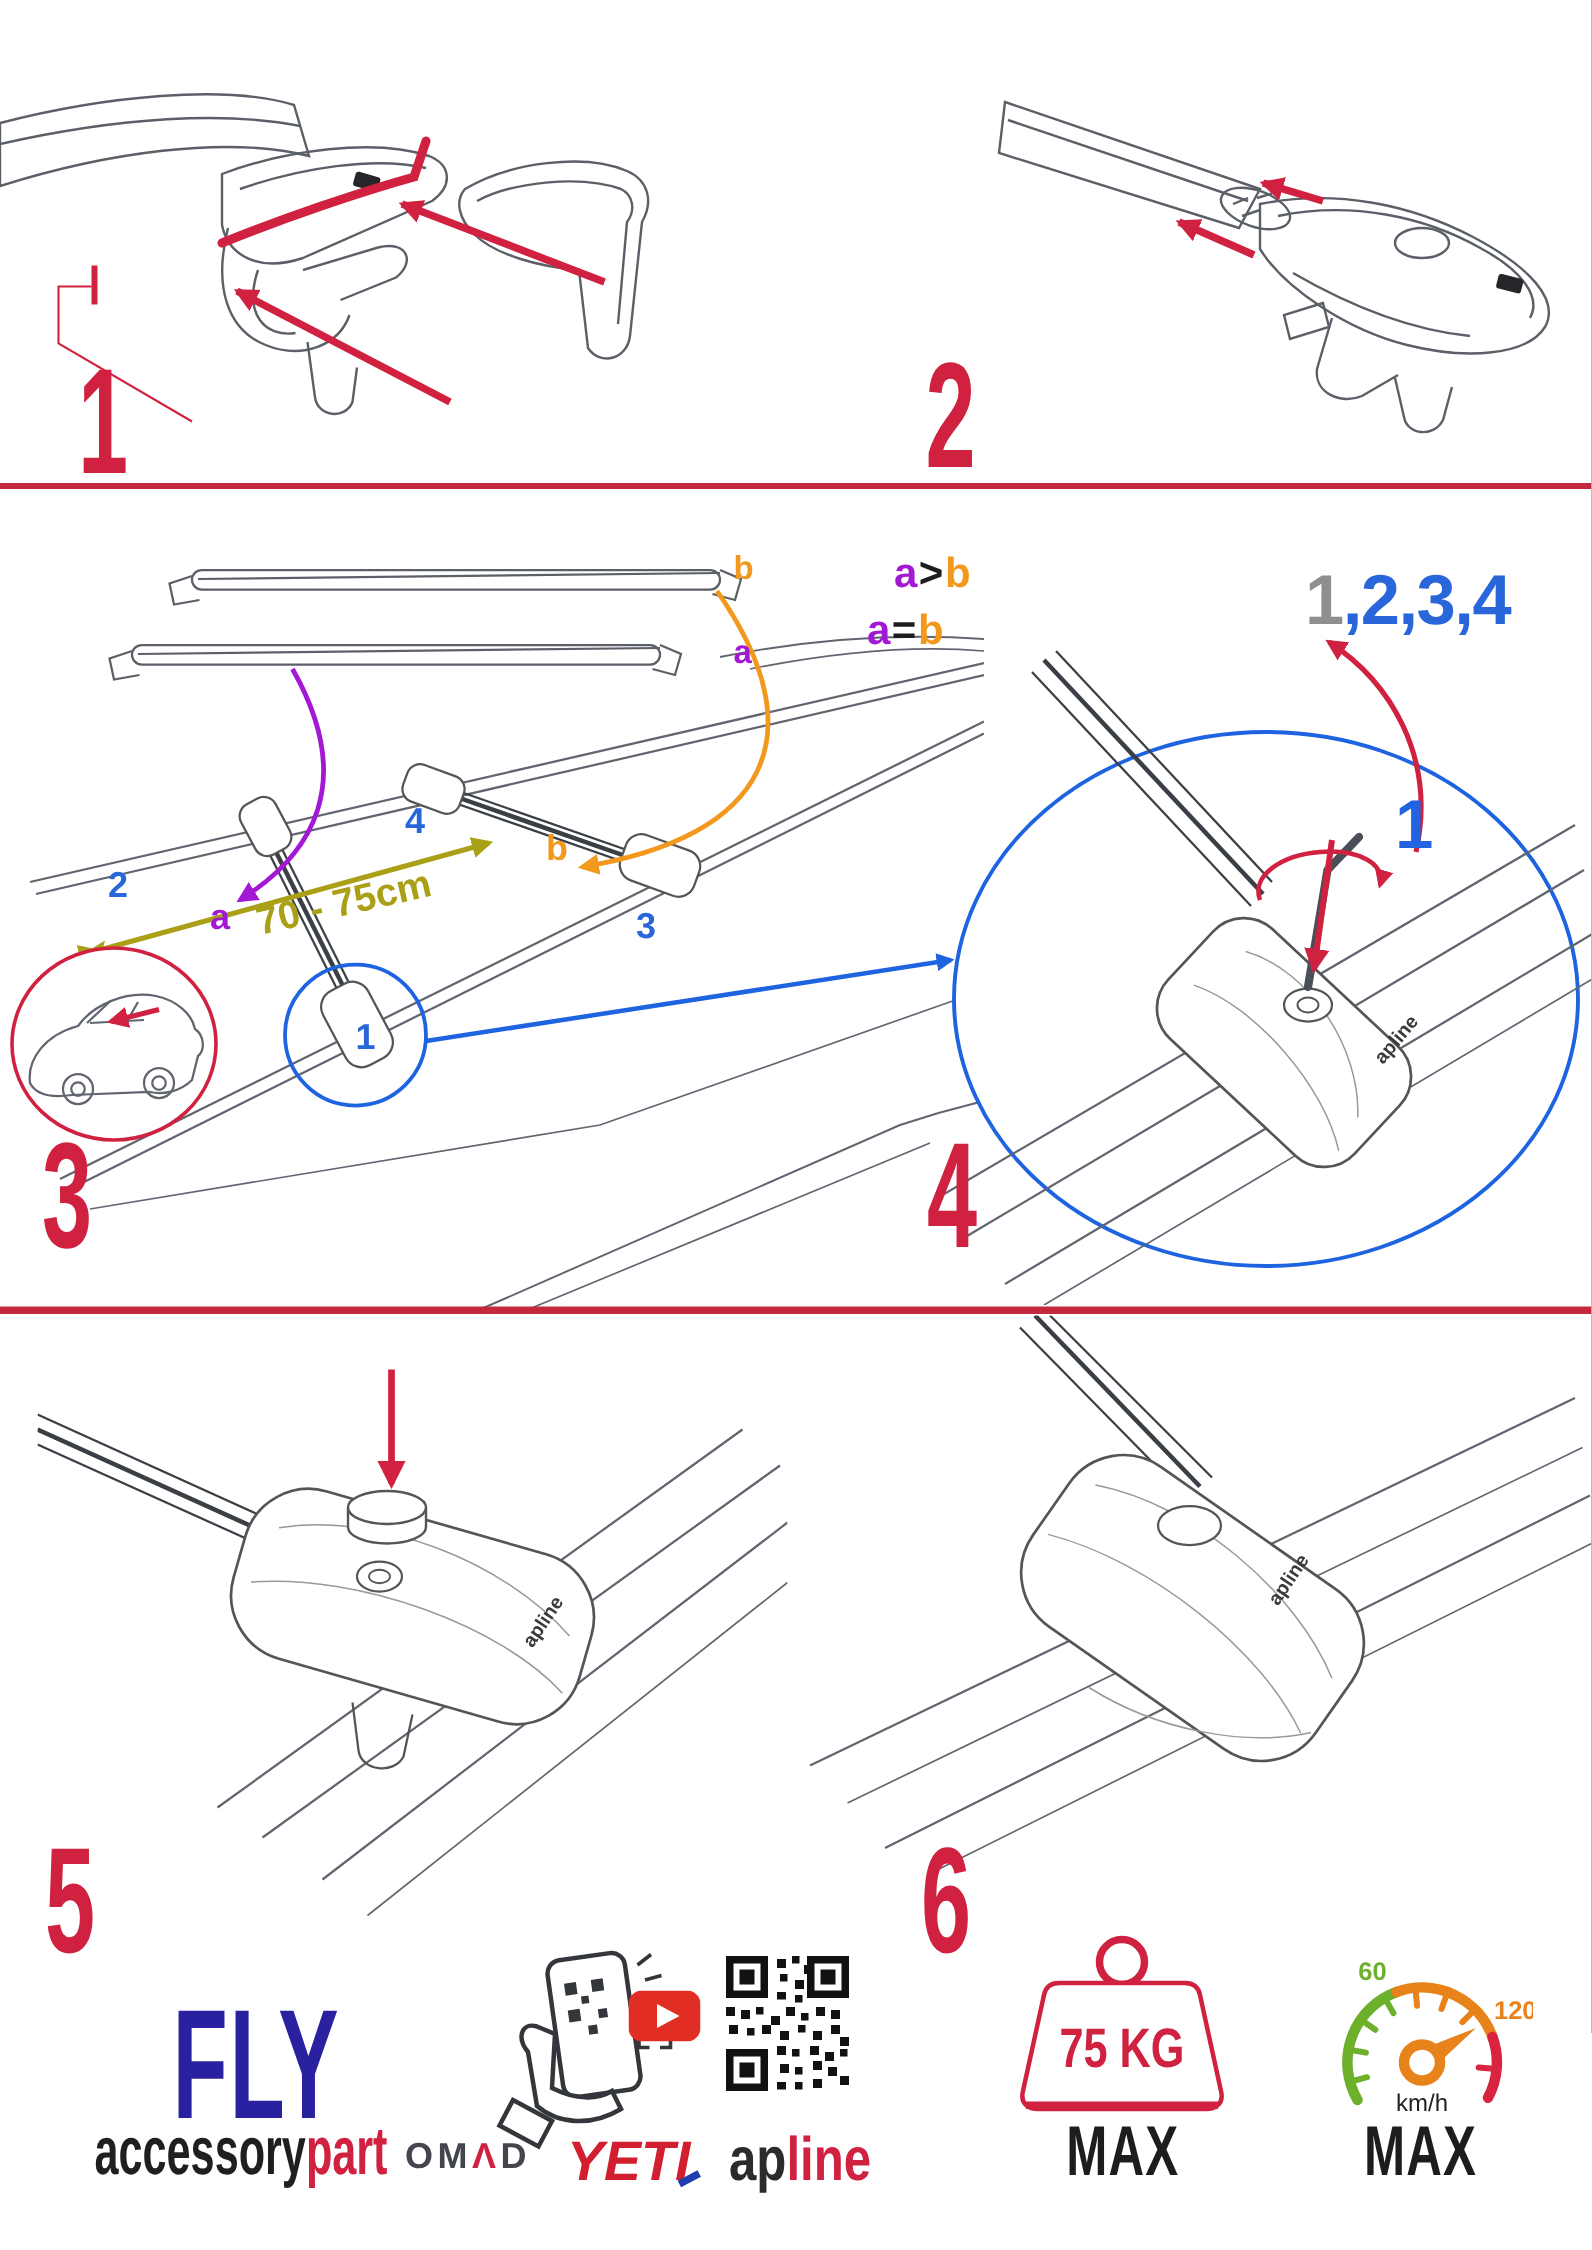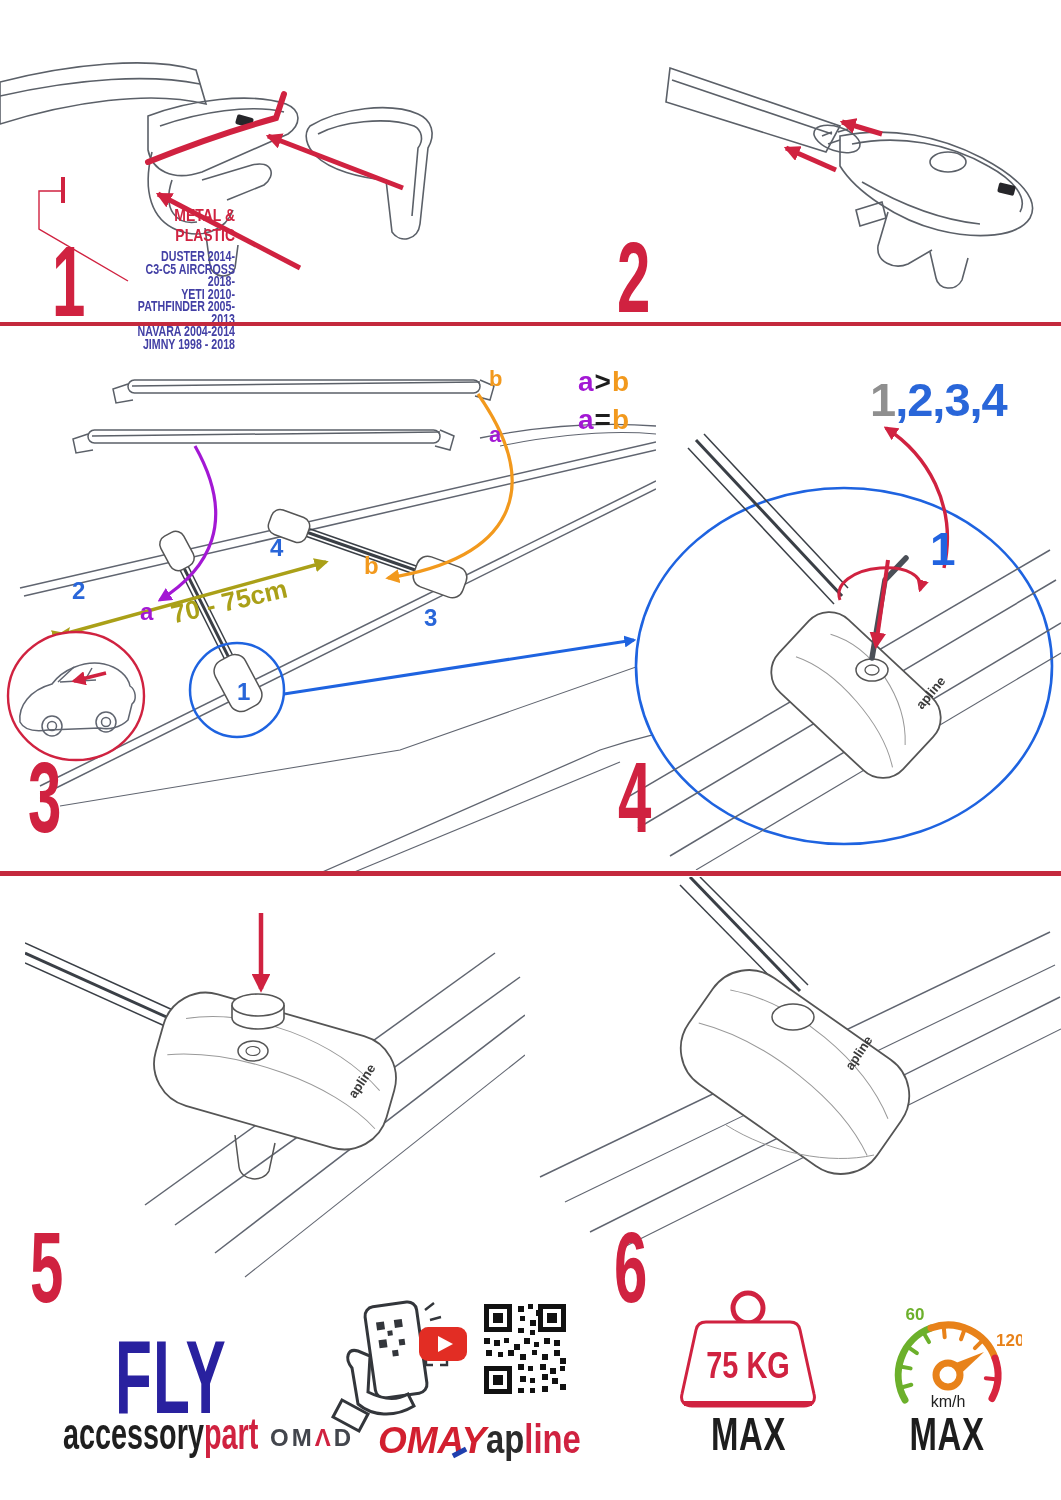--- a/index.html
+++ b/index.html
@@ -66,31 +66,20 @@
     <rect x="236" y="86" width="17" height="10" rx="2" transform="rotate(16 244 91)" fill="#26262a"></rect>
     <g stroke="#d02240" fill="none">
       <path d="M148,132 C190,115 240,98 276,88 L284,64" stroke-width="6" stroke-linecap="round"></path>
       <line x1="403" y1="158" x2="268" y2="106" stroke-width="5" marker-end="url(#s1r)"></line>
       <line x1="300" y1="238" x2="158" y2="164" stroke-width="5" marker-end="url(#s1r)"></line>
       <line x1="63" y1="147" x2="63" y2="173" stroke-width="4"></line>
       <path d="M61,161 L39,161 L39,199 L128,251" stroke-width="1.4"></path>
     </g>
   </svg>
 
-  <div class="note-block" style="left:90px;top:206px;width:145px">
-    <div class="note-title">METAL &amp; PLASTIC</div>
-    <div class="models">
-      <div>DUSTER 2014-</div>
-      <div>C3-C5 AIRCROSS 2018-</div>
-      <div>YETI 2010-</div>
-      <div>PATHFINDER 2005-2013</div>
-      <div>NAVARA 2004-2014</div>
-      <div>JIMNY 1998 - 2018</div>
-    </div>
-  </div>
 
   <div class="stepnum" style="left:52px;top:240px">1</div>
 
   <svg class="abs" style="left:600px;top:40px" width="461" height="280" viewBox="0 0 461 280">
     <defs>
       <marker id="s2r" viewBox="0 0 10 10" refX="8.5" refY="5" markerWidth="3.2" markerHeight="3.2" orient="auto" markerUnits="strokeWidth">
           <path d="M0 0L10 5L0 10z" fill="#d02240"></path>
         </marker>
     </defs>
     <g stroke="#5b6068" fill="none" stroke-width="1.6">
@@ -194,21 +183,21 @@
           <circle cx="52" cy="396" r="4.5"></circle>
         <circle cx="106" cy="392" r="10"></circle>
           <circle cx="106" cy="392" r="4.5"></circle>
       </g>
       <line x1="106" y1="343" x2="74" y2="351" stroke="#d02240" stroke-width="3.4" marker-end="url(#s3r)"></line>
     </g>
   </svg>
 
   <div class="lab orangec" style="left:489px;top:366px;font-size:22px">b</div>
   <div class="lab purple" style="left:489px;top:422px;font-size:22px">a</div>
-  <div class="formula" style="left:578px;top:366px">
+  <div class="formula" style="left:596px;top:366px">
     <span class="purple">a</span><span>&gt;</span><span class="orangec">b</span>
   </div>
   <div class="formula" style="left:578px;top:404px">
     <span class="purple">a</span><span>=</span><span class="orangec">b</span>
   </div>
   <div class="lab blue poslab" style="left:72px;top:545px">2</div>
   <div class="lab blue poslab" style="left:270px;top:502px">4</div>
   <div class="lab blue poslab" style="left:424px;top:572px">3</div>
   <div class="lab blue poslab" style="left:237px;top:646px">1</div>
   <div class="lab orangec poslab" style="left:364px;top:552px">b</div>
@@ -320,21 +309,21 @@
   <div class="fly" style="left:115px;top:1338px">FLY</div>
 
   <div class="accpart" style="left:63px;top:1416px">
     <span class="dark">accessory</span><span class="red">part</span>
   </div>
 
   <div class="omad" style="left:270px;top:1424px">
     <span>OM</span><span class="red">Λ</span><span>D</span>
   </div>
 
-  <div class="omay" style="left:378px;top:1420px">OMAY</div>
+  <div class="omay" style="left:378px;top:1420px">YETI</div>
   <div class="omay-accent" style="left:452px;top:1450px"></div>
 
   <div class="apline" style="left:486px;top:1416px">
     <span class="dark">ap</span><span class="red">line</span>
   </div>
 
   <svg class="abs" style="left:322px;top:1296px" width="145" height="140" viewBox="0 0 145 140">
     <g transform="rotate(-8 74 54)" stroke="#33363b" fill="#fff" stroke-width="3">
       <rect x="48" y="8" width="52" height="92" rx="9"></rect>
       <path d="M58 24h8v8h-8zM76 24h8v8h-8zM58 42h8v8h-8zM78 44h6v6h-6zM68 34h5v5h-5zM70 54h6v6h-6z" fill="#33363b" stroke="none"></path>

